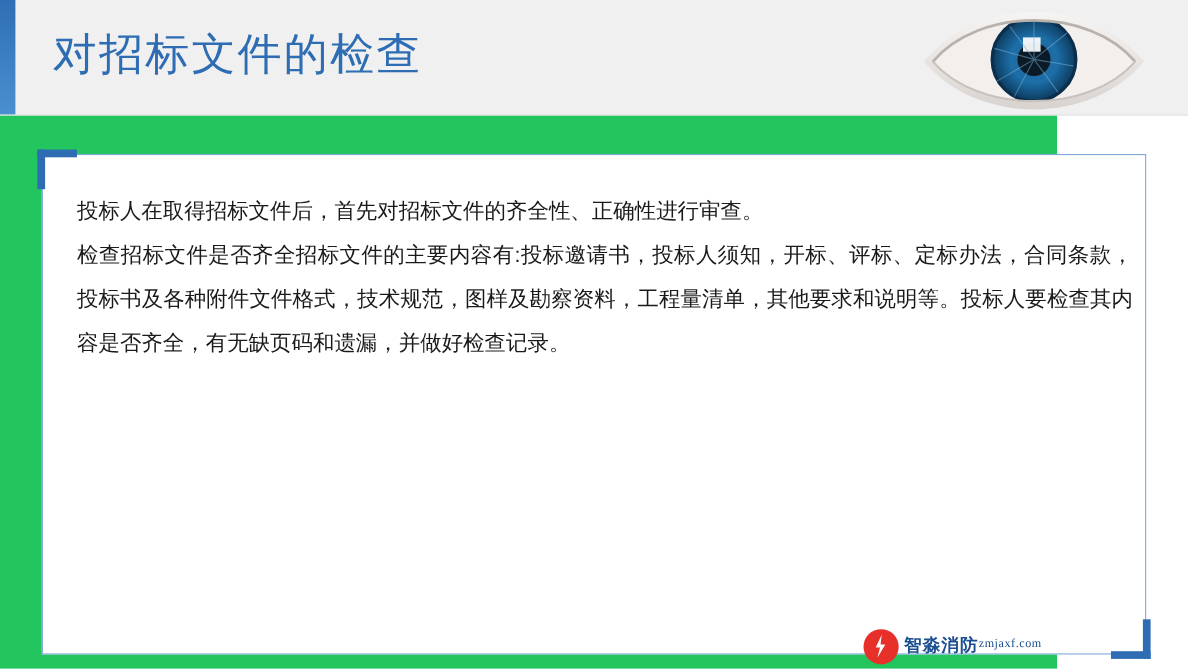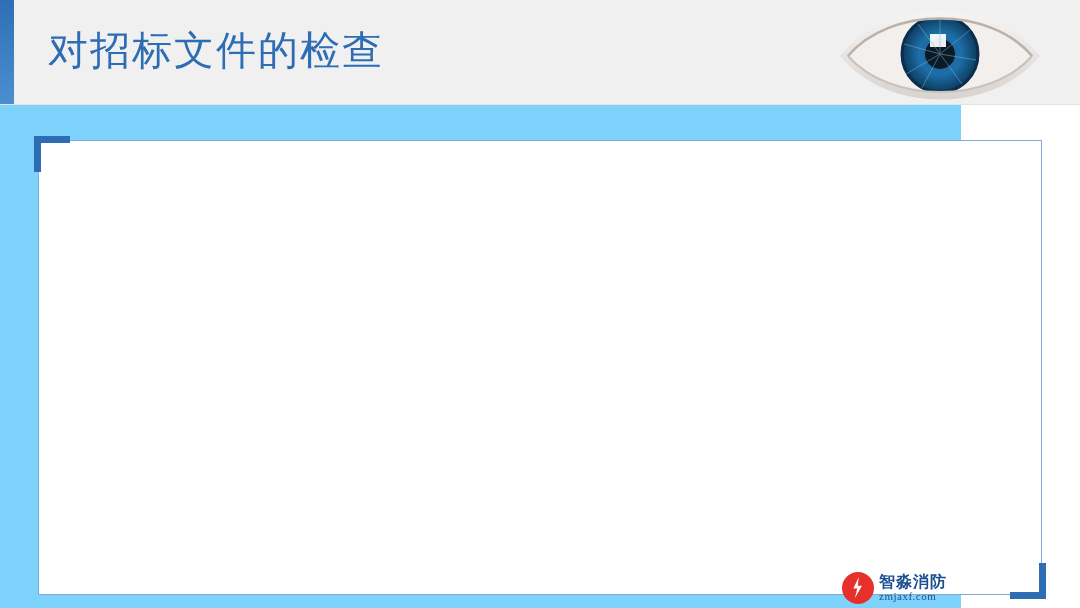--- a/index.html
+++ b/index.html
@@ -10,21 +10,21 @@
     width: 1080px;
     height: 608px;
     background: #ffffff;
     font-family: "Liberation Sans", sans-serif;
     overflow: hidden;
   }
   .slide {
     position: relative;
     width: 961px;
     height: 608px;
-    background: #7dd3fc;
+    background: #22c55e;
     box-sizing: border-box;
   }
   
   .header {
     position: absolute;
     left: 0;
     top: 0;
     width: 1080px;
     height: 104px;
     background: #f0f0f0;
@@ -128,21 +128,21 @@
     position: absolute;
     left: 9px;
     top: 5px;
     width: 13px;
     height: 21px;
     background: #ffffff;
     clip-path: polygon(60% 0%, 18% 55%, 48% 55%, 30% 100%, 85% 42%, 52% 42%);
   }
   .wm-text {
     display: flex;
-    flex-direction: column;
+    flex-direction: row;
     line-height: 1.05;
   }
   .wm-name {
     font-size: 16px;
     color: #1b4f8f;
     font-weight: bold;
     letter-spacing: 1px;
   }
   .wm-url {
     font-size: 11px;
@@ -198,20 +198,22 @@
         <path d="M18,56 C60,104 160,104 202,56" fill="none" stroke="#c8c2bc" stroke-width="2"></path>
       </svg>
     </div>
   </div>
 
   <div class="content-frame"></div>
   <div class="corner-tl"></div>
   <div class="corner-br"></div>
 
   <div class="body-text">
+    <p>投标人在取得招标文件后，首先对招标文件的齐全性、正确性进行审查。</p>
+    <p>检查招标文件是否齐全招标文件的主要内容有:投标邀请书，投标人须知，开标、评标、定标办法，合同条款，投标书及各种附件文件格式，技术规范，图样及勘察资料，工程量清单，其他要求和说明等。投标人要检查其内容是否齐全，有无缺页码和遗漏，并做好检查记录。</p>
   </div>
 
   <div class="watermark">
     <div class="wm-logo"></div>
     <div class="wm-text">
       <span class="wm-name">智淼消防</span>
       <span class="wm-url">zmjaxf.com</span>
     </div>
   </div>
 

